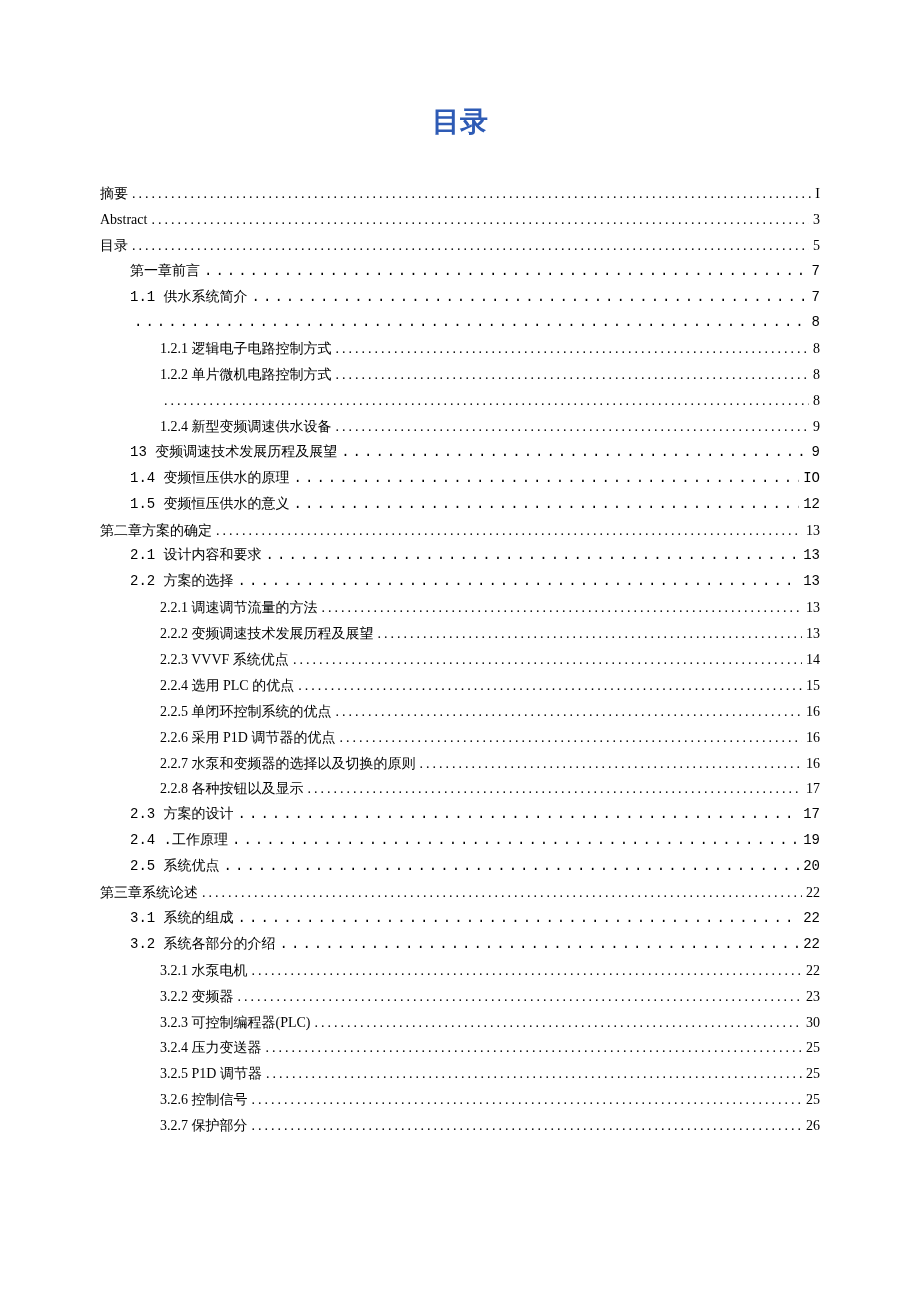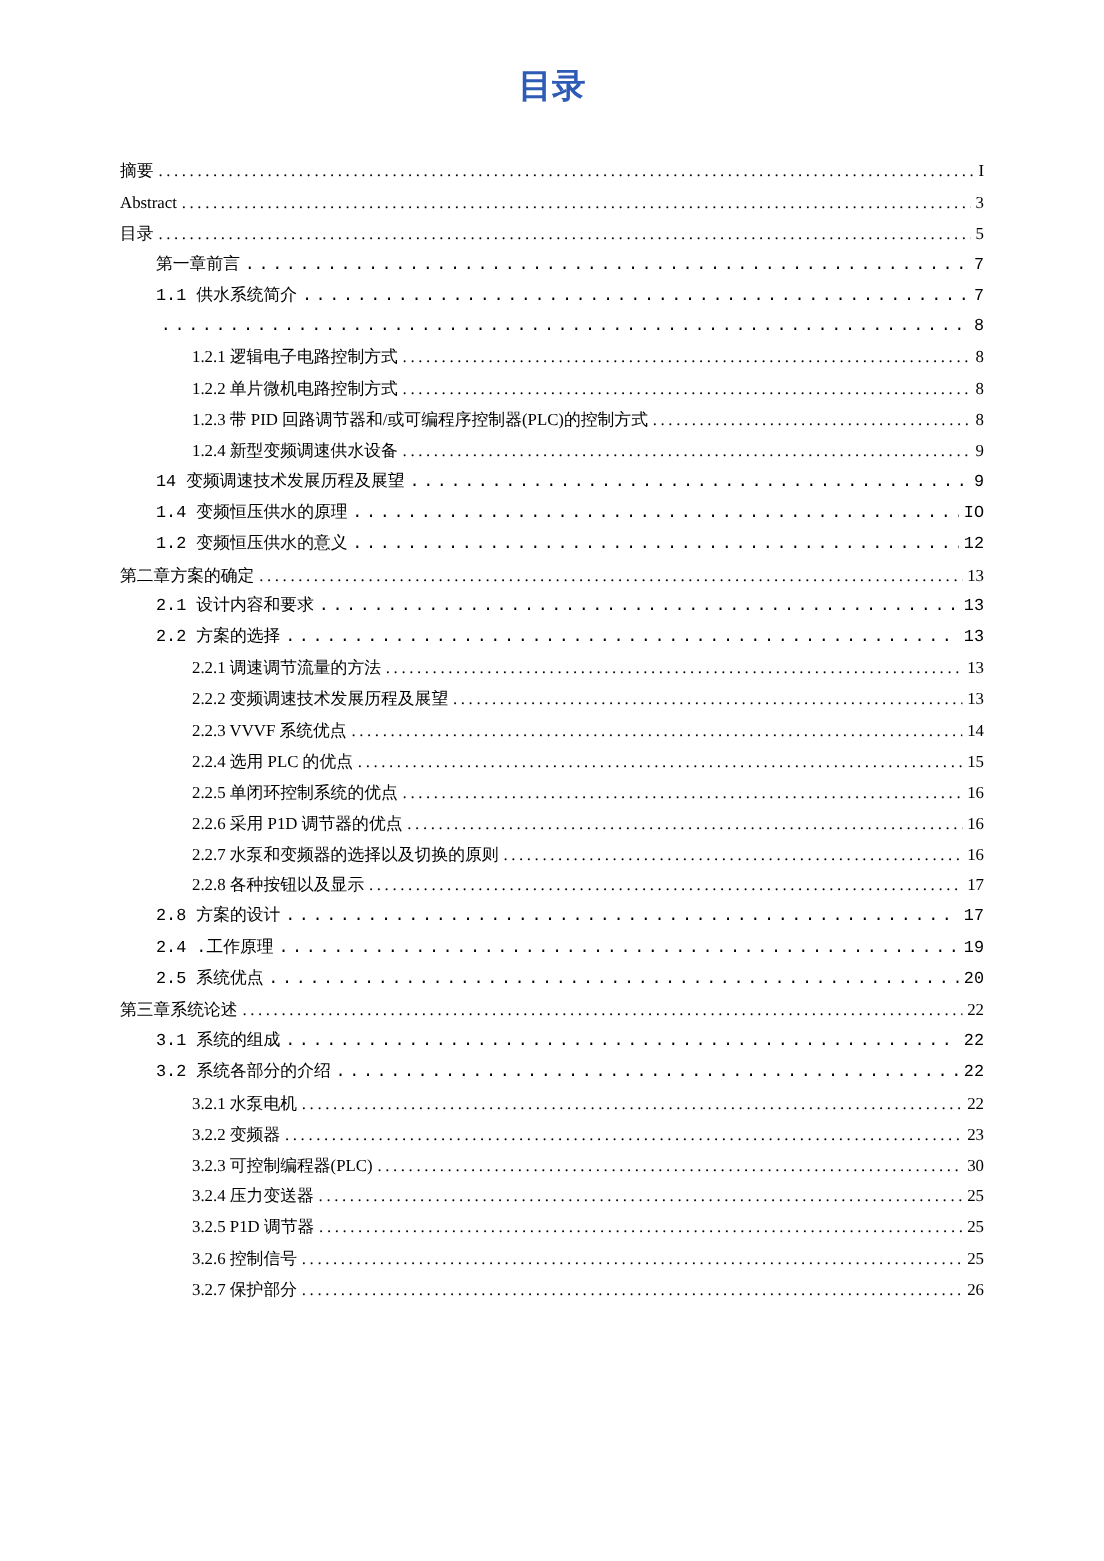--- a/index.html
+++ b/index.html
@@ -7,21 +7,21 @@
     padding: 0;
     background: #fff;
     font-family: "SimSun", "宋体", serif;
     font-size: 14px;
     color: #000;
   }
   .page {
     width: 920px;
     height: 1301px;
     box-sizing: border-box;
-    padding: 53px 100px 80px 100px;
+    padding: 103px 100px 80px 100px;
     position: relative;
   }
   .title {
     text-align: center;
     font-size: 28px;
     color: #2e5bb5;
     font-weight: bold;
     margin-bottom: 40px;
     font-family: "SimHei", "黑体", sans-serif;
   }
@@ -83,41 +83,40 @@
         <span class="toc-label">1.2.1 逻辑电子电路控制方式</span>
         <span class="toc-dots">........................................................................................................................................................................................................</span>
         <span class="toc-page">8</span>
       </div>
       <div class="toc-line indent2">
         <span class="toc-label">1.2.2 单片微机电路控制方式</span>
         <span class="toc-dots">........................................................................................................................................................................................................</span>
         <span class="toc-page">8</span>
       </div>
       <div class="toc-line indent2">
-        <span class="toc-label">1.2.3 带 PID 回路调节器和/或可编程序控制器(PLC)的控制方式</span>
         <span class="toc-dots">........................................................................................................................................................................................................</span>
         <span class="toc-page">8</span>
       </div>
       <div class="toc-line indent2">
         <span class="toc-label">1.2.4 新型变频调速供水设备</span>
         <span class="toc-dots">........................................................................................................................................................................................................</span>
         <span class="toc-page">9</span>
       </div>
       <div class="toc-line indent1">
-        <span class="toc-label">14 变频调速技术发展历程及展望</span>
+        <span class="toc-label">13 变频调速技术发展历程及展望</span>
         <span class="toc-dots">........................................................................................................................................................................................................</span>
         <span class="toc-page">9</span>
       </div>
       <div class="toc-line indent1">
         <span class="toc-label">1.4  变频恒压供水的原理</span>
         <span class="toc-dots">........................................................................................................................................................................................................</span>
         <span class="toc-page">IO</span>
       </div>
       <div class="toc-line indent1">
-        <span class="toc-label">1.2  变频恒压供水的意义</span>
+        <span class="toc-label">1.5  变频恒压供水的意义</span>
         <span class="toc-dots">........................................................................................................................................................................................................</span>
         <span class="toc-page">12</span>
       </div>
       <div class="toc-line">
         <span class="toc-label">第二章方案的确定</span>
         <span class="toc-dots">........................................................................................................................................................................................................</span>
         <span class="toc-page">13</span>
       </div>
       <div class="toc-line indent1">
         <span class="toc-label">2.1  设计内容和要求</span>
@@ -163,21 +162,21 @@
         <span class="toc-label">2.2.7 水泵和变频器的选择以及切换的原则</span>
         <span class="toc-dots">........................................................................................................................................................................................................</span>
         <span class="toc-page">16</span>
       </div>
       <div class="toc-line indent2">
         <span class="toc-label">2.2.8 各种按钮以及显示</span>
         <span class="toc-dots">........................................................................................................................................................................................................</span>
         <span class="toc-page">17</span>
       </div>
       <div class="toc-line indent1">
-        <span class="toc-label">2.8  方案的设计</span>
+        <span class="toc-label">2.3  方案的设计</span>
         <span class="toc-dots">........................................................................................................................................................................................................</span>
         <span class="toc-page">17</span>
       </div>
       <div class="toc-line indent1">
         <span class="toc-label">2.4  .工作原理</span>
         <span class="toc-dots">........................................................................................................................................................................................................</span>
         <span class="toc-page">19</span>
       </div>
       <div class="toc-line indent1">
         <span class="toc-label">2.5  系统优点</span>

